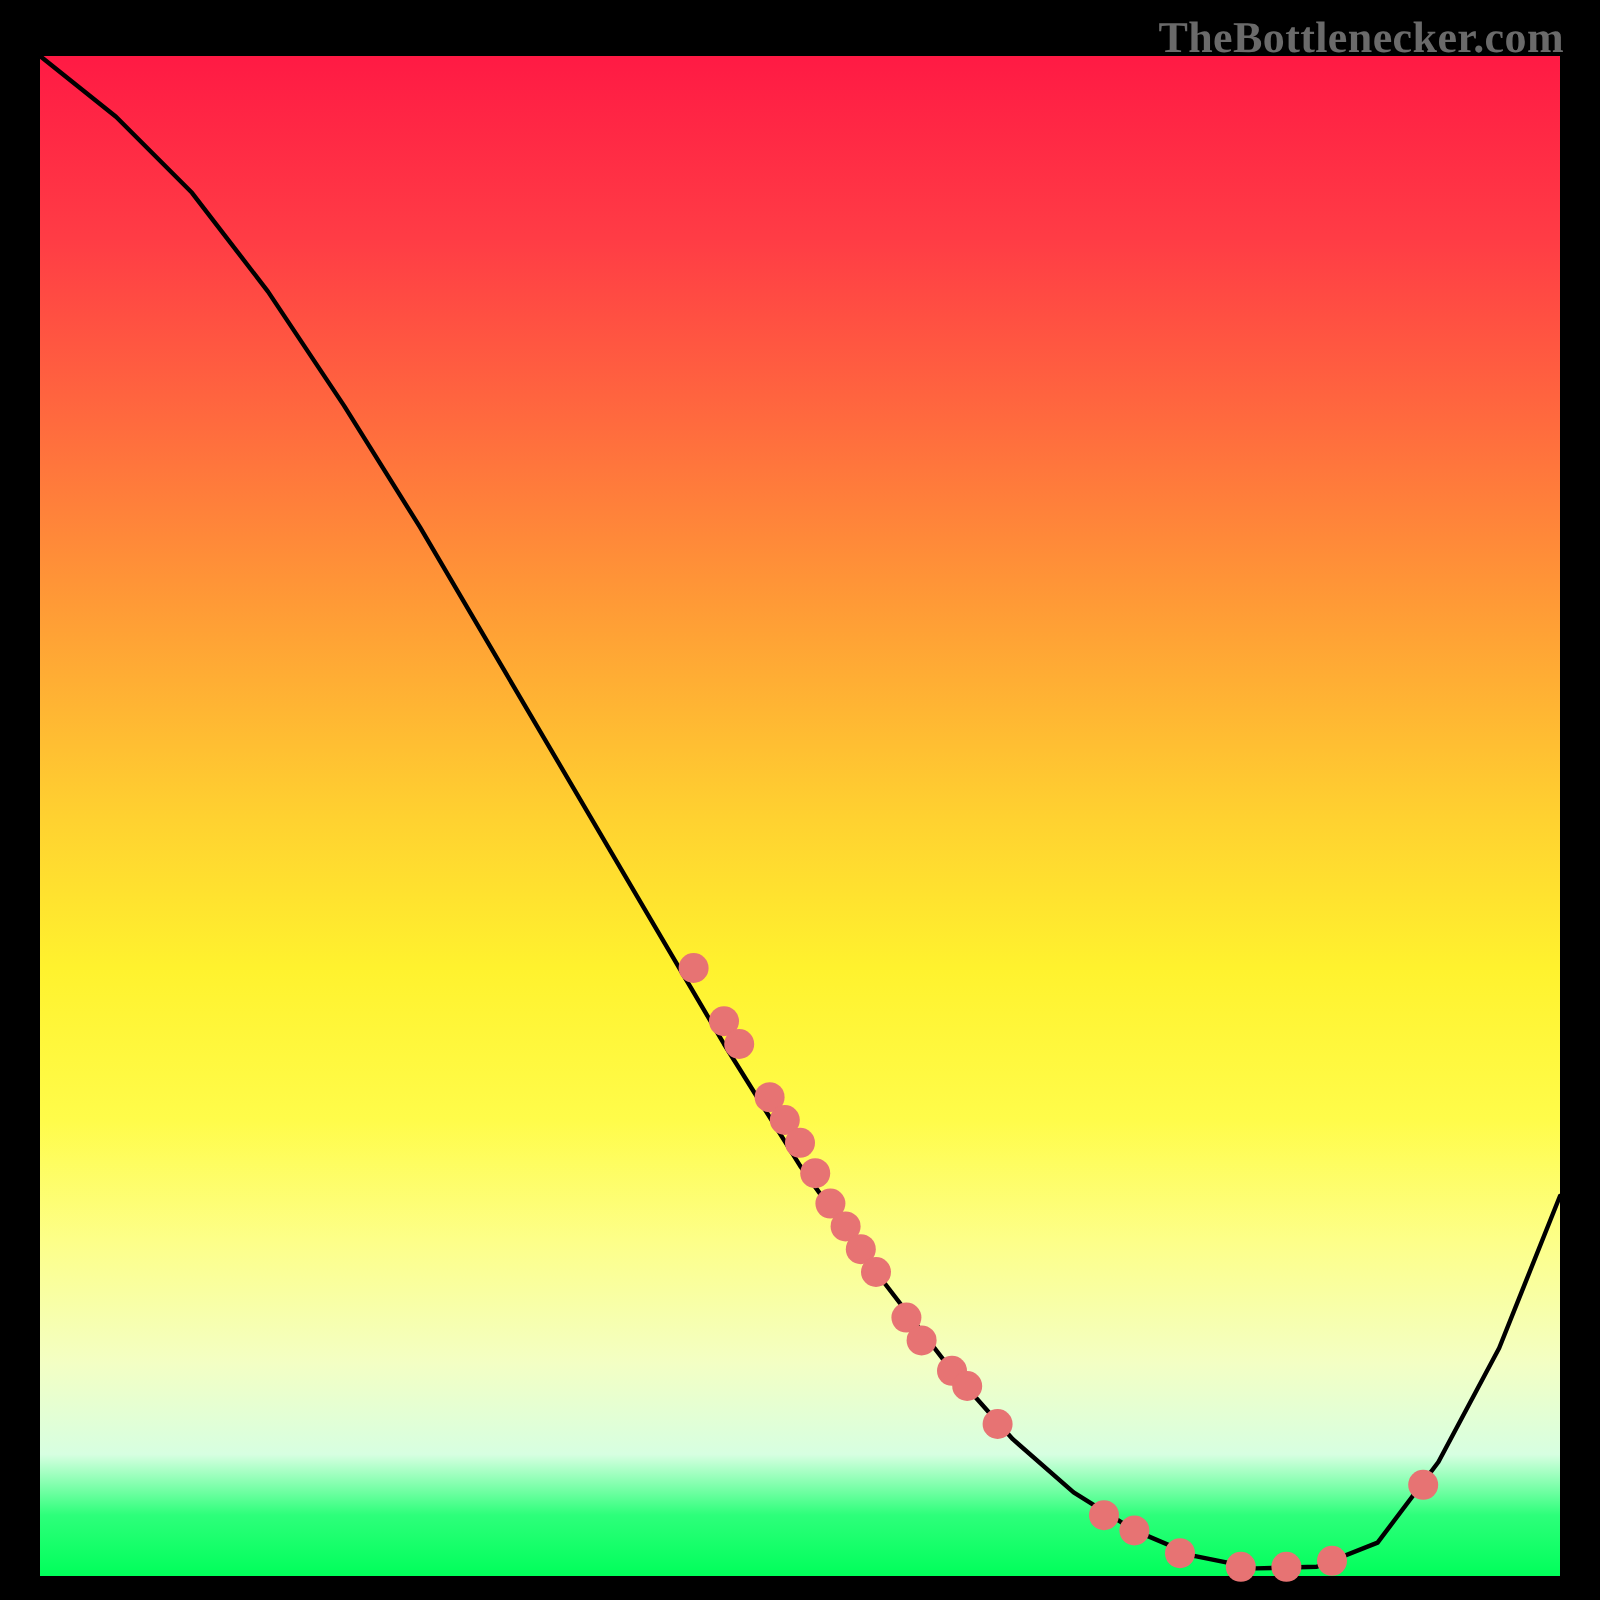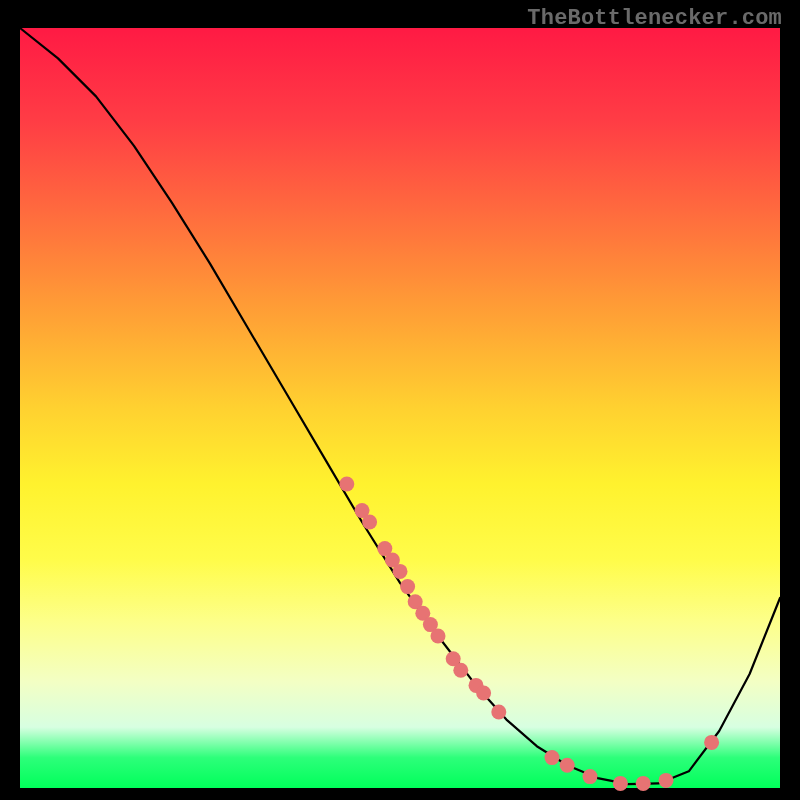--- a/index.html
+++ b/index.html
@@ -21,21 +21,21 @@
       #fdff89 78%,
       #f3ffc4 86%,
       #d7ffe1 92%,
       #2dff7a 96%,
       #00ff5a 100%);
   }
   .watermark {
     position: absolute;
     top: 6px;
     right: 18px;
-    font-family: Liberation Mono, monospace;
+    font-family: Liberation Serif, serif;
     font-size: 22px;
     font-weight: 600;
     color: #6a6a6a;
     letter-spacing: 0.2px;
   }
   svg.curve {
     position: absolute;
     left: 0; top: 0;
     width: 760px; height: 760px;
     overflow: visible;

